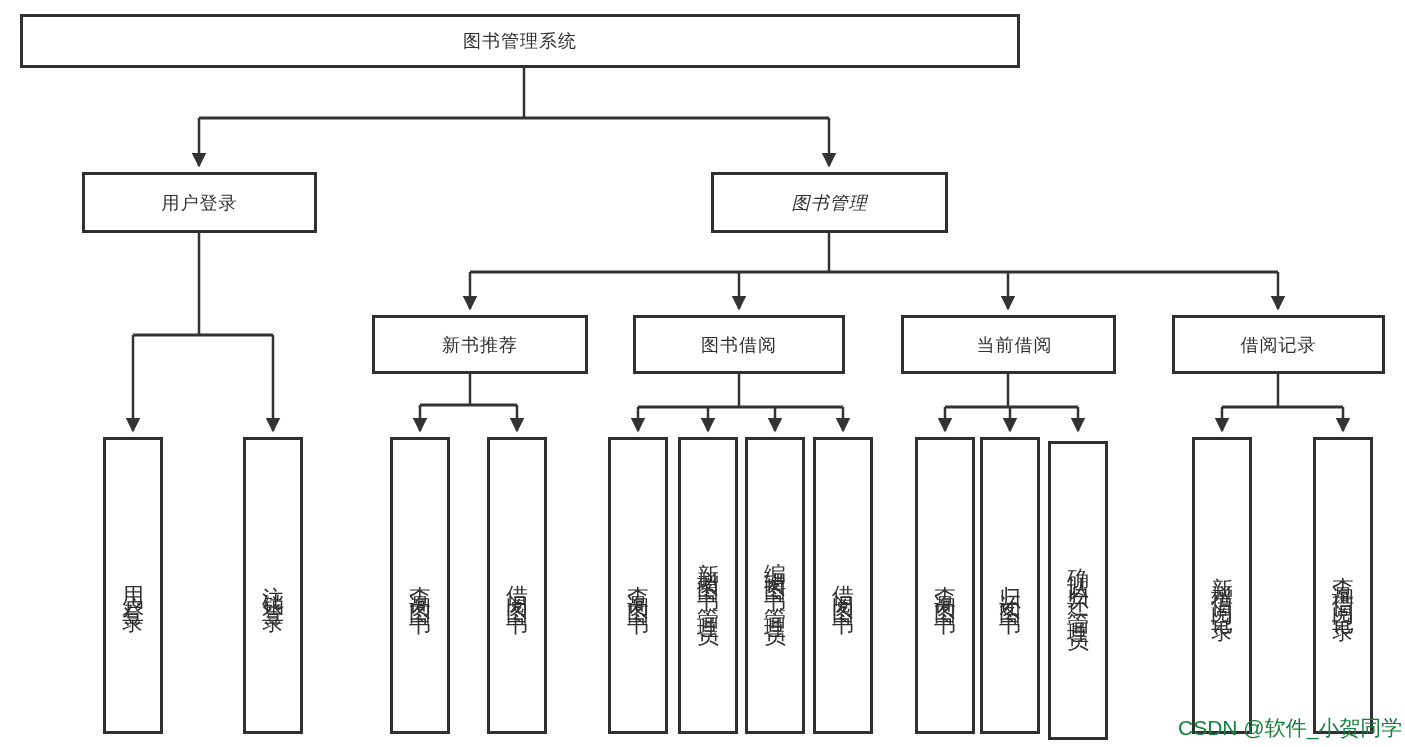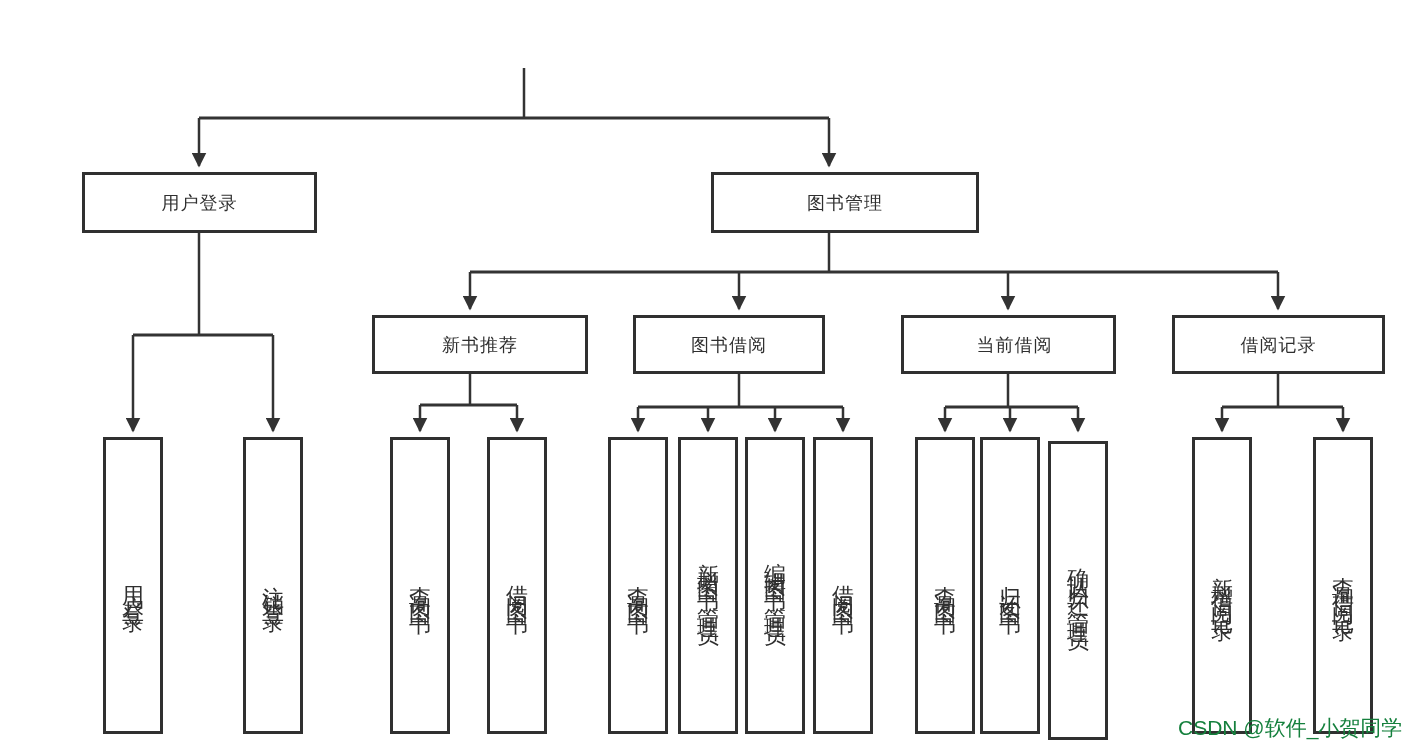--- a/index.html
+++ b/index.html
@@ -124,26 +124,27 @@
     </g>
 
     <g stroke="#333333" stroke-width="2.5" fill="none">
       <path d="M1278 374 V 407"></path>
       <path d="M1222 407 H 1343" stroke-width="3"></path>
       <path d="M1222 407 V 431" marker-end="url(#arrow)"></path>
       <path d="M1343 407 V 431" marker-end="url(#arrow)"></path>
     </g>
   </svg>
 
+  <div class="box h-box root-box">图书管理系统</div>
 
   <div class="box h-box l2-box" style="left:82px; width:235px;">用户登录</div>
-  <div class="box h-box l2-box" style="left:711px; width:268px;">图书管理</div>
+  <div class="box h-box l2-box" style="left:711px; width:237px;font-style:italic;">图书管理</div>
 
   <div class="box h-box l3-box" style="left:372px; width:216px;">新书推荐</div>
-  <div class="box h-box l3-box" style="left:633px; width:192px;">图书借阅</div>
+  <div class="box h-box l3-box" style="left:633px; width:212px;">图书借阅</div>
   <div class="box h-box l3-box" style="left:901px; width:215px;padding-left:12px;">当前借阅</div>
   <div class="box h-box l3-box" style="left:1172px; width:213px;">借阅记录</div>
 
   <div class="box v-box" style="left:103px;">用户登录</div>
   <div class="box v-box" style="left:243px;">注销登录</div>
 
   <div class="box v-box" style="left:390px;">查询图书</div>
   <div class="box v-box" style="left:487px;">借阅图书</div>
 
   <div class="box v-box" style="left:608px;">查询图书</div>

